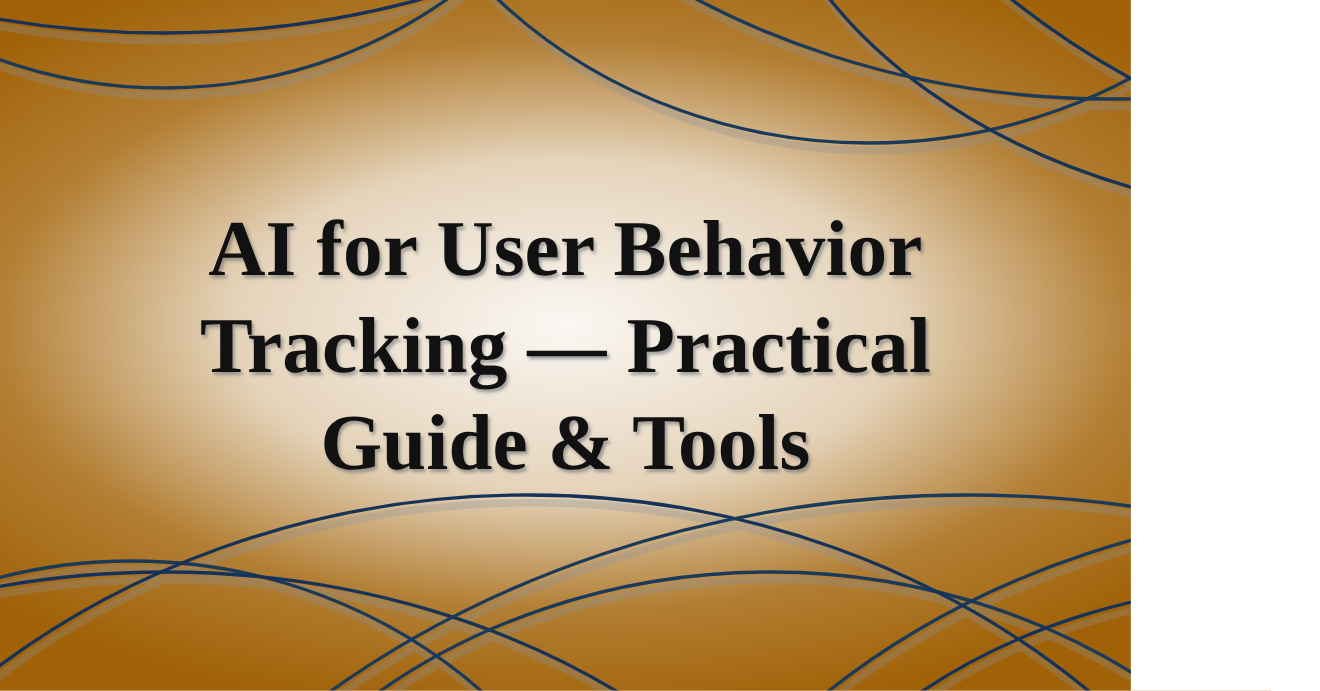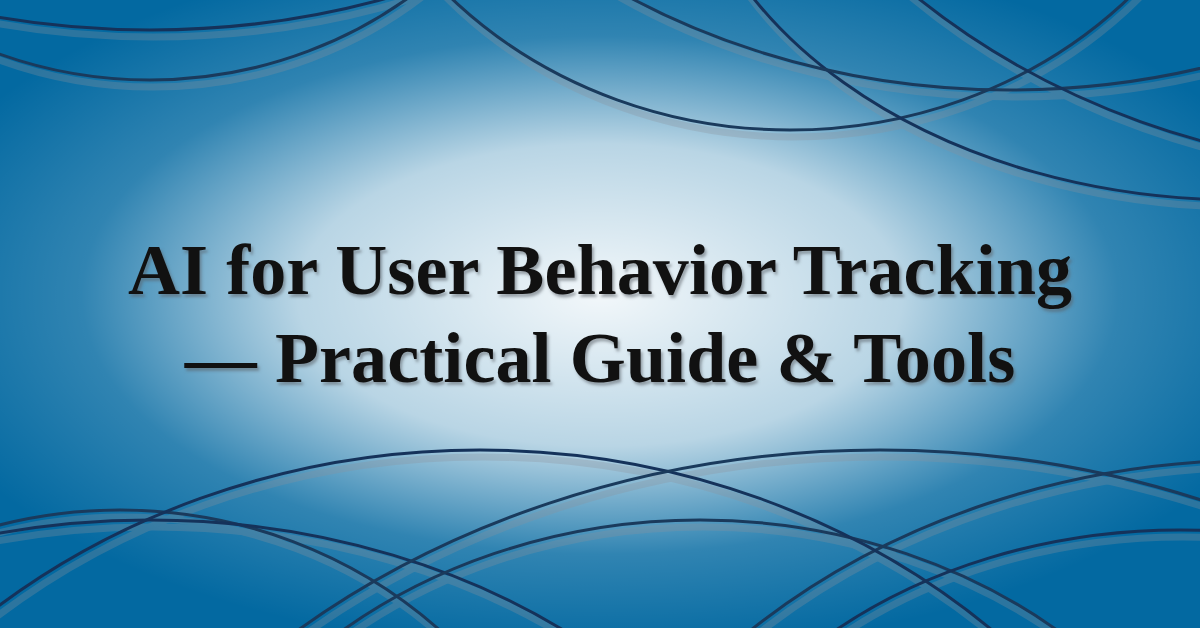--- a/index.html
+++ b/index.html
@@ -9,24 +9,24 @@
   }
   body {
     width: 1200px;
     height: 628px;
     overflow: hidden;
     font-family: "Liberation Serif", "DejaVu Serif", serif;
   }
 
   #card {
     position: relative;
-    width: 1200px;
+    width: 1028px;
     height: 628px;
     overflow: hidden;
-    background: #0369a1;
+    background: #a16207;
   }
 
   
   #bg-wash {
     position: absolute;
     inset: 0;
     background:
       radial-gradient(ellipse 720px 360px at 50% 47%,
         rgba(255,255,255,0.95) 0%,
         rgba(255,255,255,0.72) 42%,

